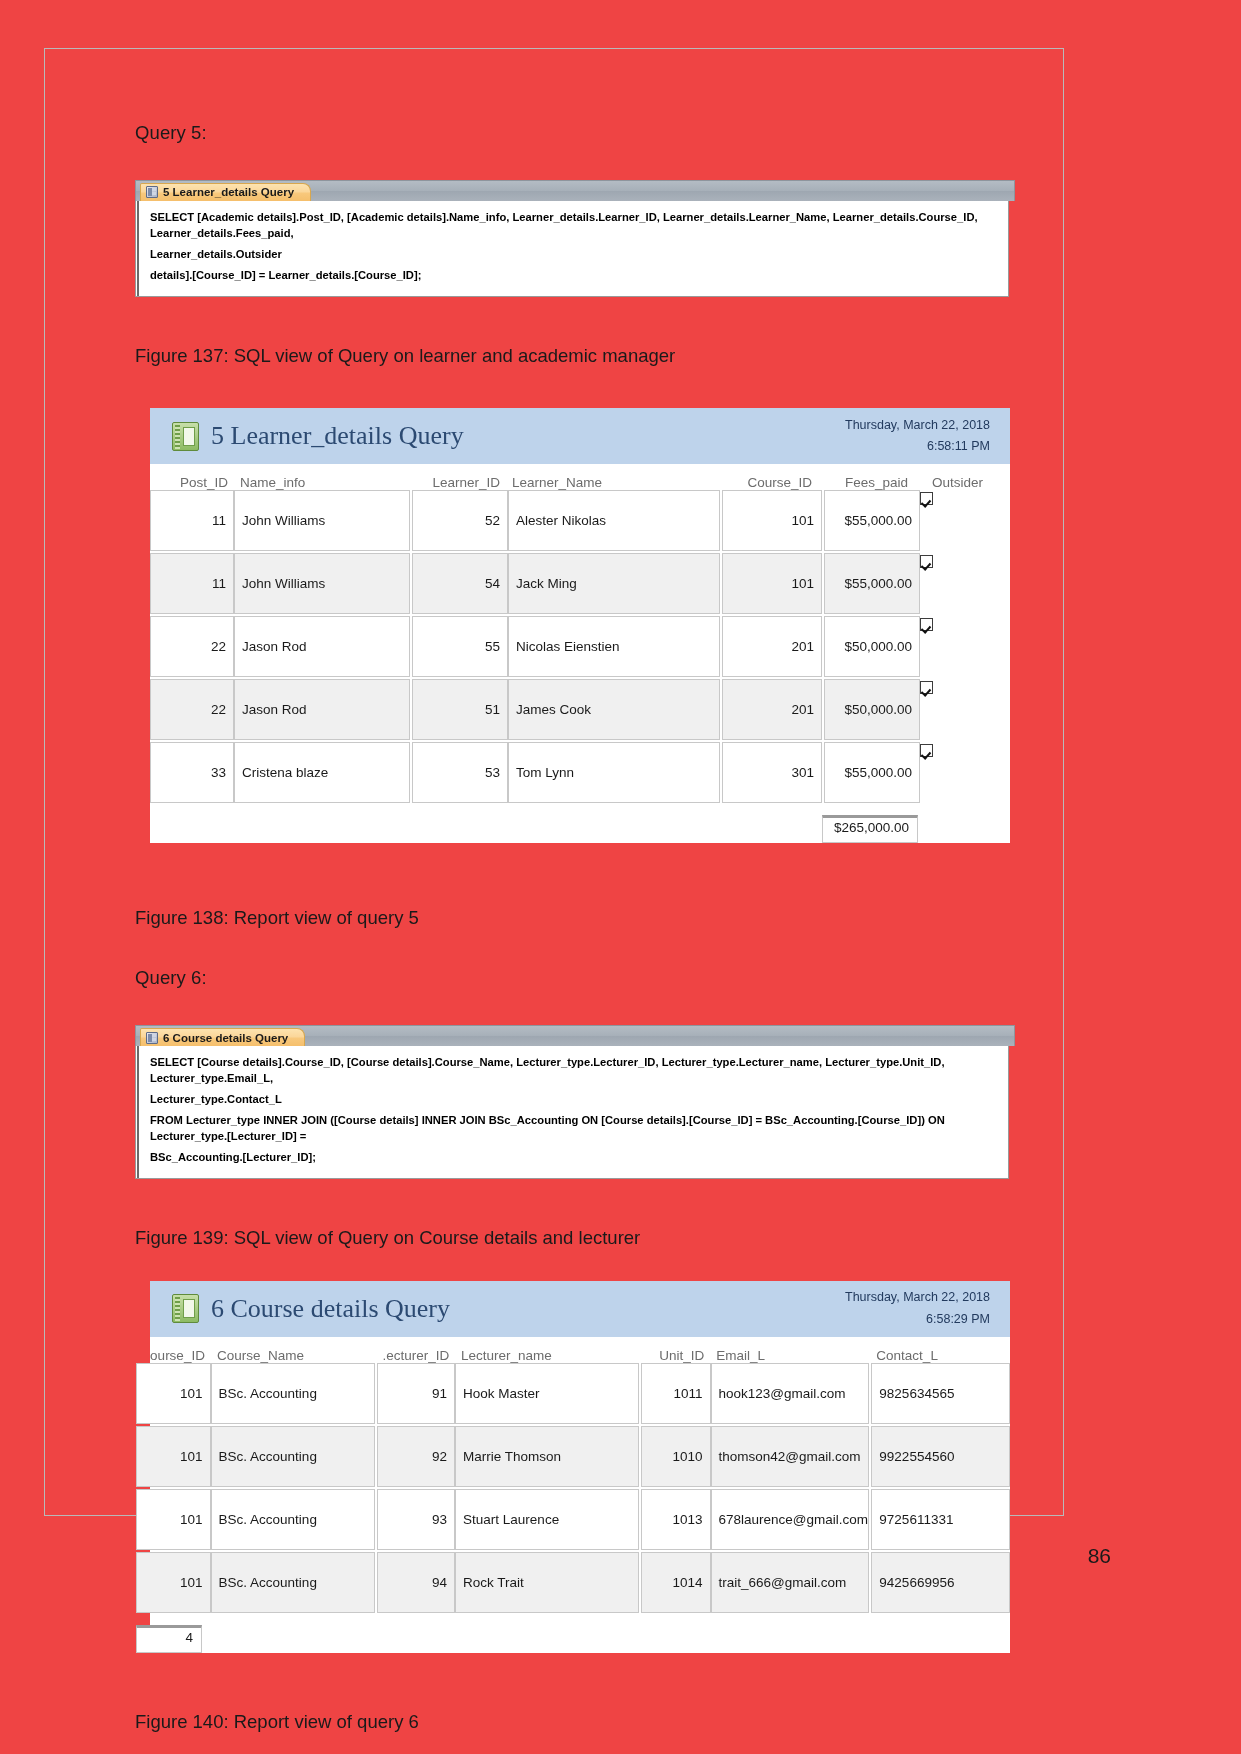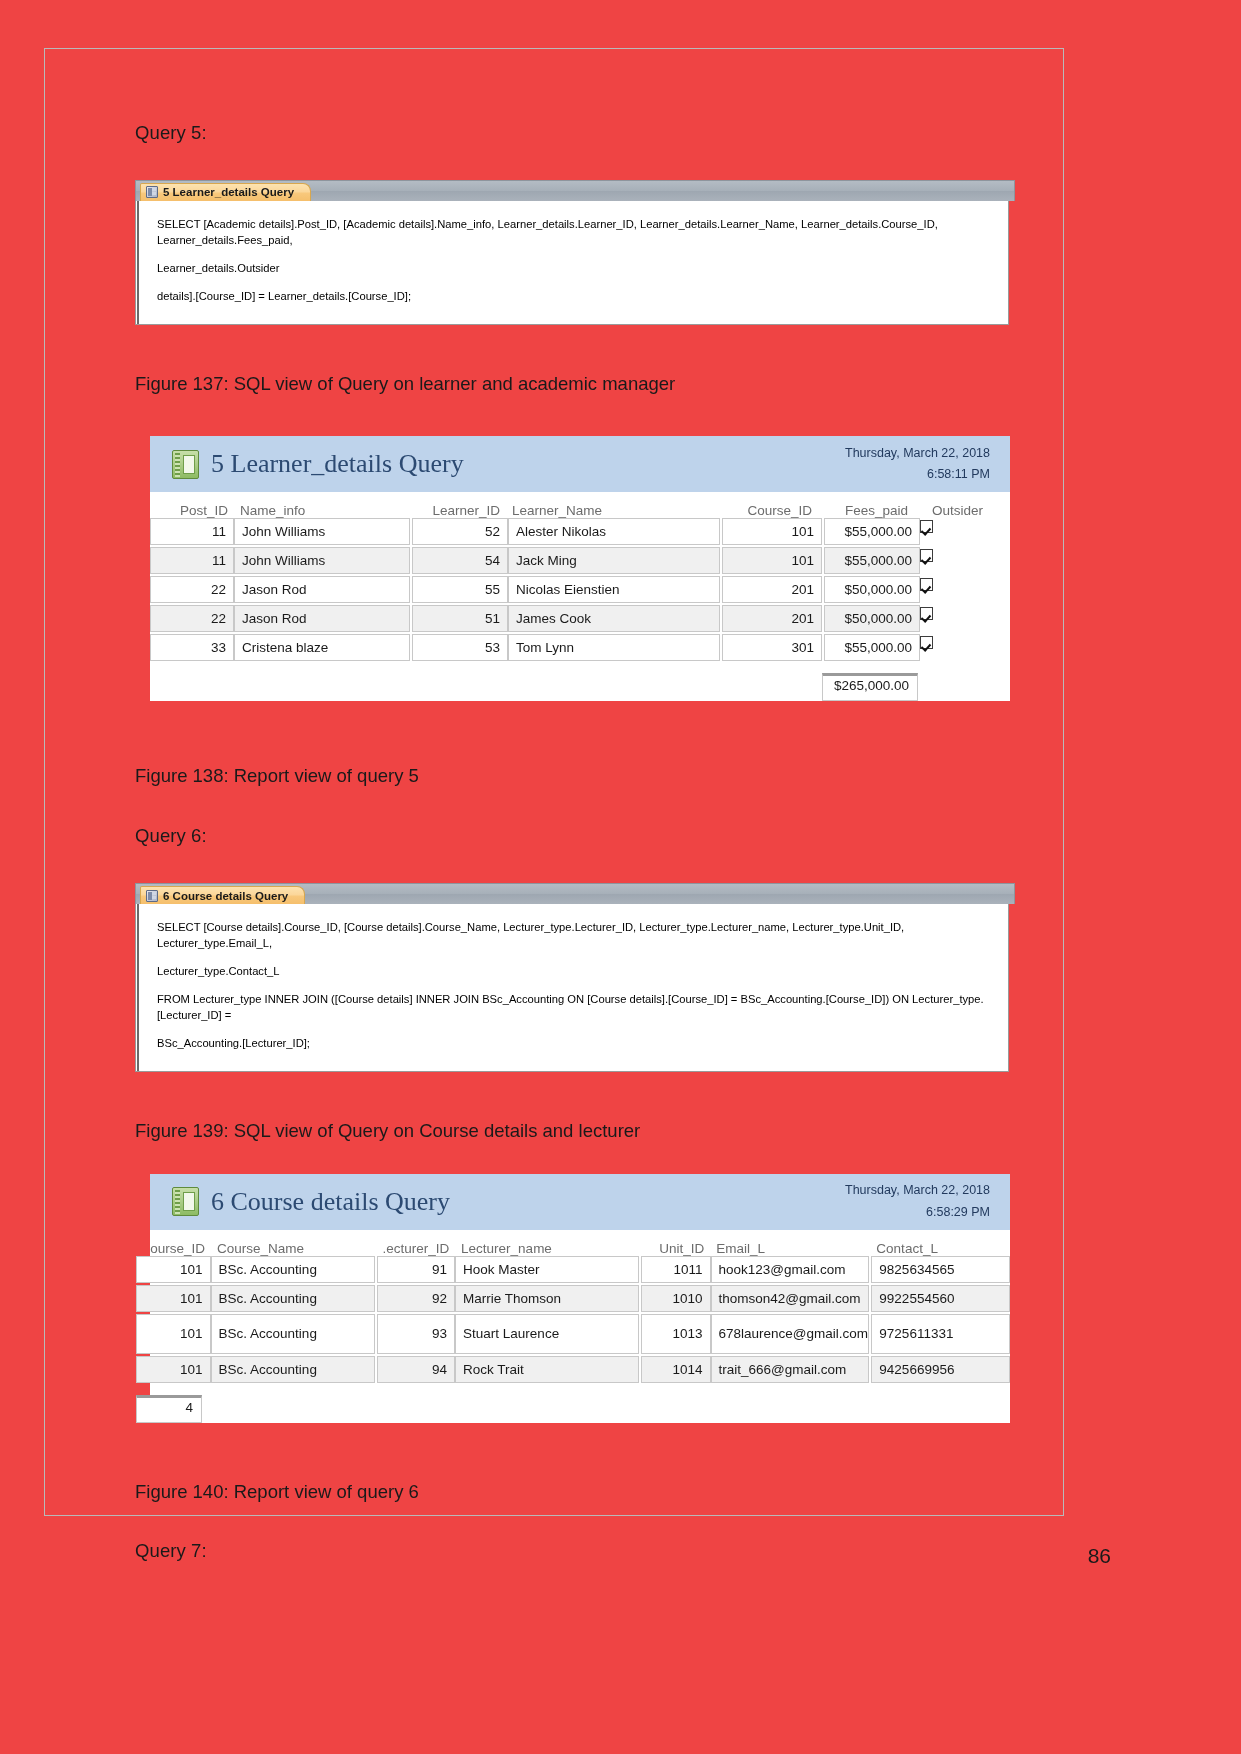--- a/index.html
+++ b/index.html
@@ -120,21 +120,22 @@
     padding: 4px 6px 7px 6px;
     border-left: 2px solid #6b6b6b;
     margin-left: 1px;
   }
   .sql-text {
     font-family: "Liberation Sans", sans-serif;
     font-size: 11.2px;
     line-height: 1.42;
     color: #000000;
     word-break: break-word;
-    margin: 12px;
+    margin: 5px;
+    font-weight: bold;
   }
 
   
   .report {
     width: 860px;
     margin-left: 15px;
     background: #ffffff;
   }
   .report-header {
     background: #bed3eb;
@@ -186,20 +187,21 @@
     padding-right: 8px;
     white-space: nowrap;
   }
 
   .col-head-row {
     display: flex;
     align-items: flex-end;
     height: 26px;
     padding-top: 12px;
     box-sizing: border-box;
+    justify-content: flex-end;
   }
   .col-head {
     font-size: 13.5px;
     color: #6c6c6c;
     padding: 0 6px;
     box-sizing: border-box;
     white-space: nowrap;
     overflow: hidden;
   }
   .col-head.right { text-align: right; }
@@ -208,21 +210,21 @@
     display: flex;
     align-items: stretch;
     margin-bottom: 2px;
   }
   .data-row.alt .cell { background: #f0f0f0; }
   .cell {
     border: 1px solid #c8c8c8;
     background: #ffffff;
     font-size: 13.5px;
     color: #1a1a1a;
-    padding: 5px 7px;
+    padding: 22px 7px;
     box-sizing: border-box;
     white-space: nowrap;
     overflow: hidden;
     min-height: 27px;
     display: flex;
     align-items: center;
   }
   .cell.right { justify-content: flex-end; }
   .cell.tall { min-height: 40px; }
 

